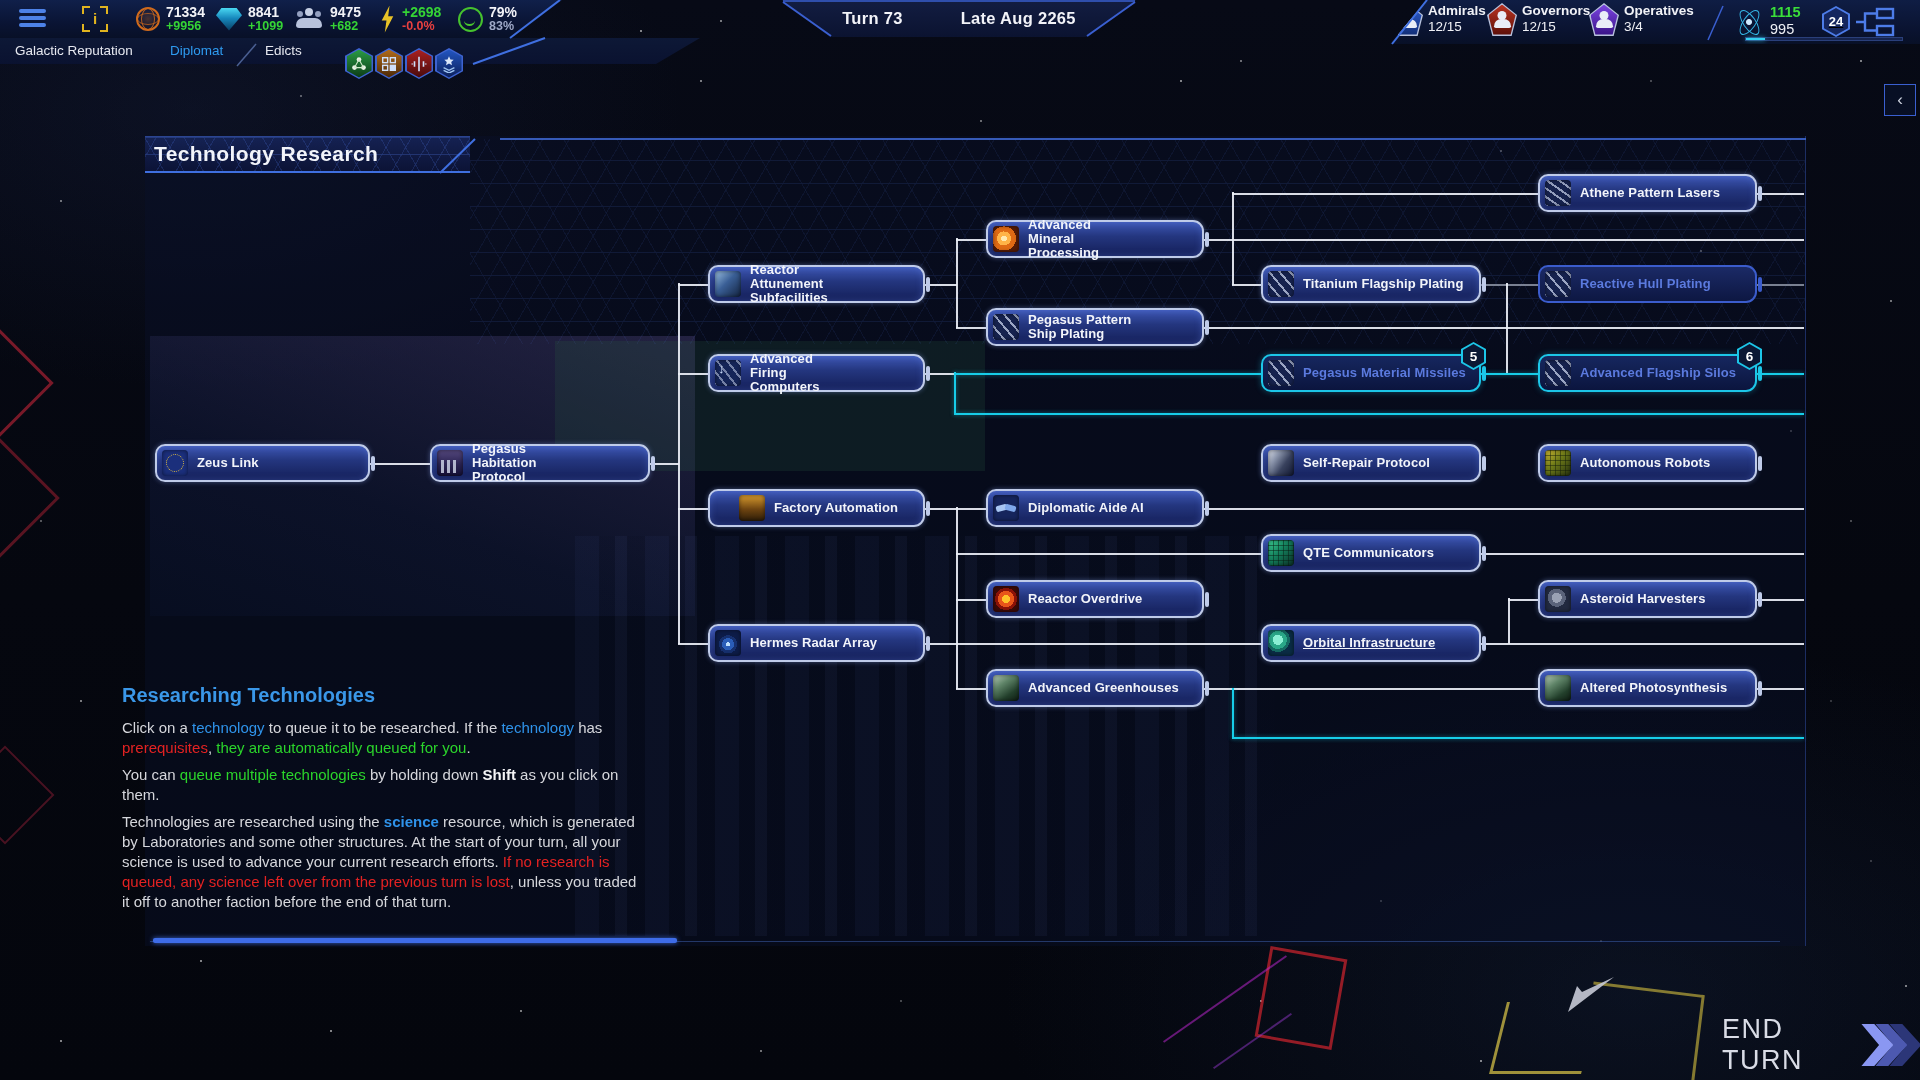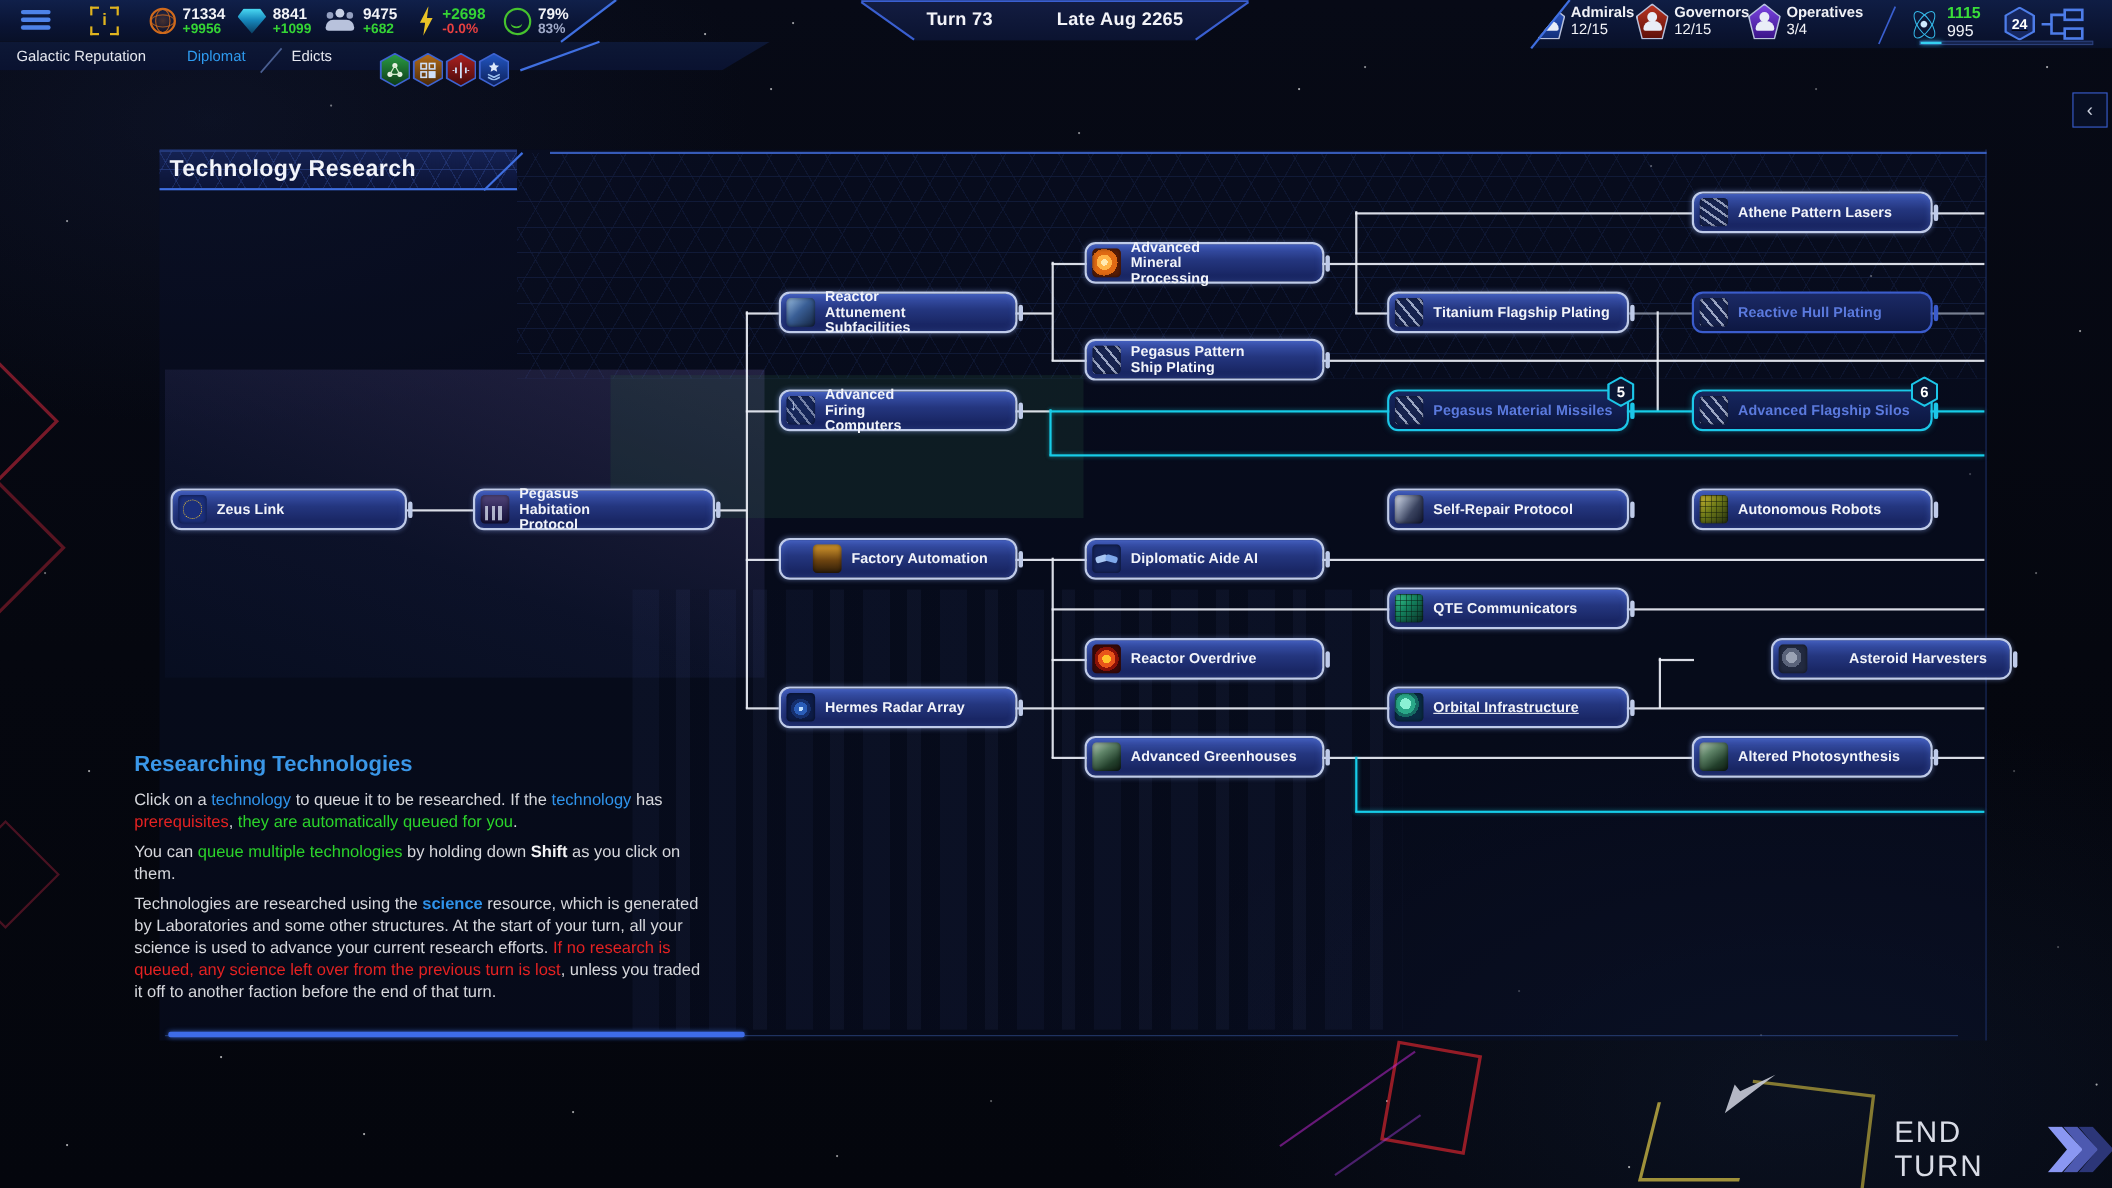--- a/index.html
+++ b/index.html
@@ -401,21 +401,21 @@
         <div class="icon missiles-icon"></div>
         <div class="label">Advanced Flagship Silos</div>
         <div class="badge-hex">
           <div class="badge-in">6</div>
         </div>
       </div>
       <div class="node researched" style="left: 1538px; top: 444px; width: 219px;">
         <div class="icon circuit-icon"></div>
         <div class="label">Autonomous Robots</div>
       </div>
-      <div class="node researched" style="left: 1610px; top: 580px; width: 219px; gap: 29px;">
+      <div class="node researched" style="left: 1538px; top: 580px; width: 219px;">
         <div class="icon asteroid-icon"></div>
         <div class="label">Asteroid Harvesters</div>
       </div>
       <div class="node researched" style="left: 1538px; top: 669px; width: 219px;">
         <div class="icon plant-icon"></div>
         <div class="label">Altered Photosynthesis</div>
       </div>
     </div>
 
   <div id="help-box">

